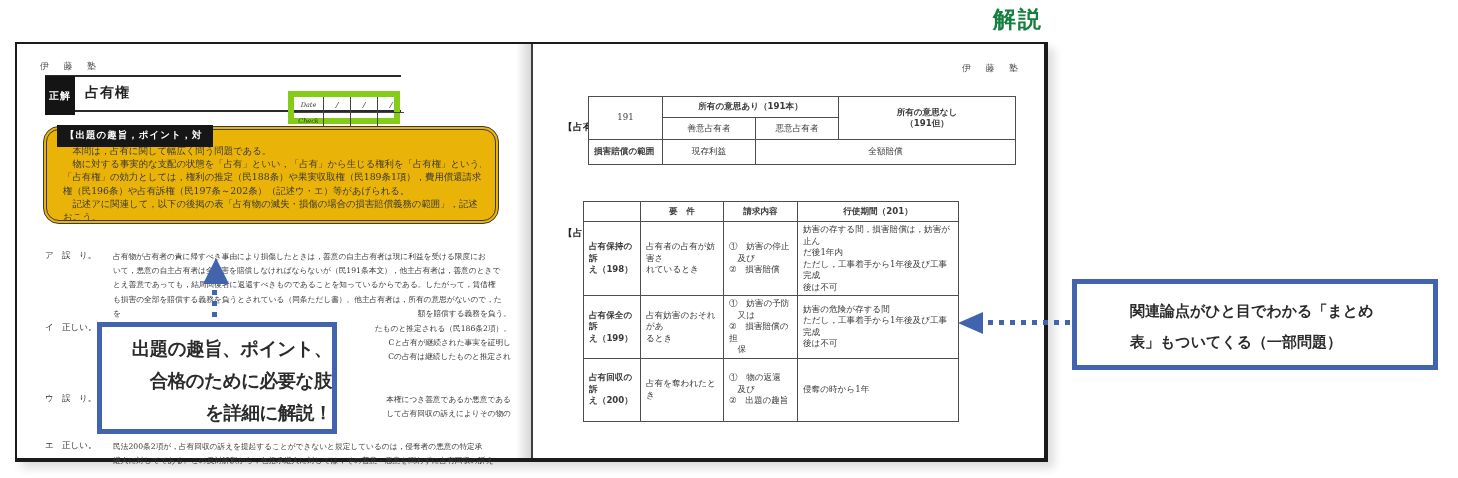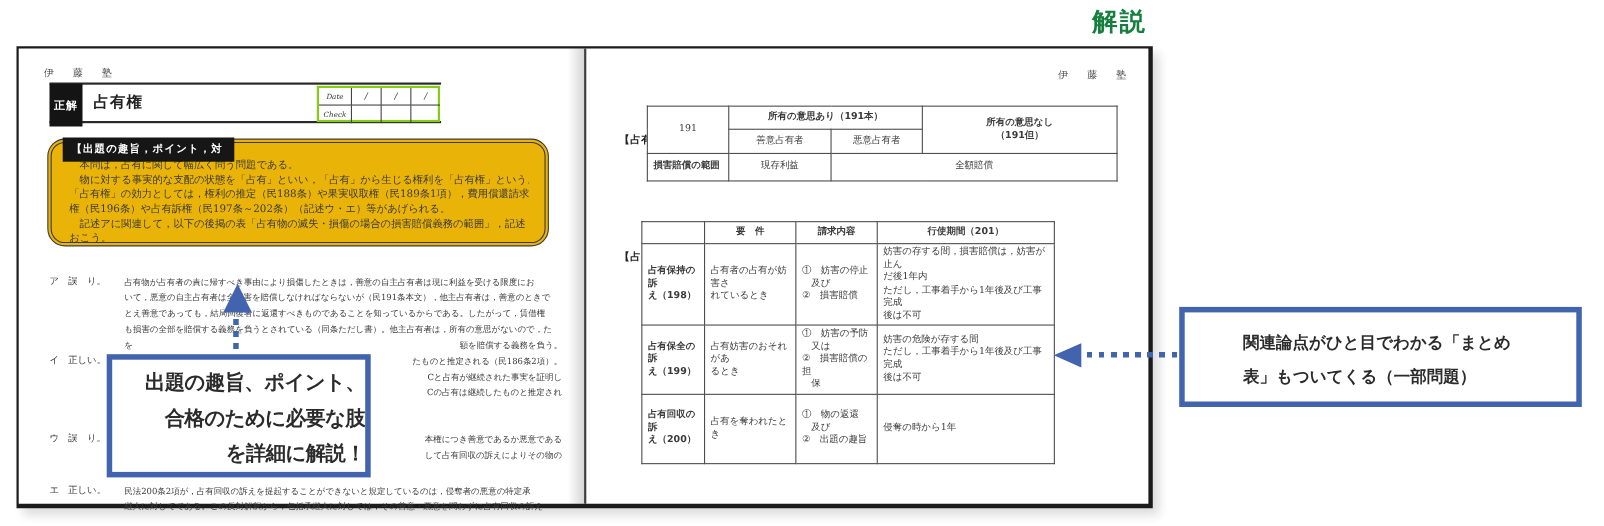--- a/index.html
+++ b/index.html
@@ -17,34 +17,34 @@
   }
   .gutter-shadow {
     position:absolute; left:499px; top:0; width:15px; height:100%;
     background:linear-gradient(to right, rgba(0,0,0,0), rgba(0,0,0,0.16));
   }
   .gutter-line {
     position:absolute; left:514px; top:0; width:2px; height:100%;
     background:#3e3e3e;
   }
   .abs { position:absolute; }
-  .brand { font-size:9px; letter-spacing:6px; color:#4a4a4a; font-family:Liberation Mono, monospace; }
+  .brand { font-size:9px; letter-spacing:6px; color:#4a4a4a; font-family:Liberation Sans, sans-serif; }
   
   .hdrbar { position:absolute; left:28px; top:31px; width:356px; height:37px;
     border-top:2px solid #2a2a2a; border-bottom:2px solid #2a2a2a; }
   .answer-badge {
     position:absolute; left:0; top:-1px; width:30px; height:39px; background:#141414;
     color:#fff; font-family:"DejaVu Sans",sans-serif; font-weight:bold; font-size:10px;
     display:flex; align-items:center; justify-content:center; letter-spacing:1px;
   }
   .doc-title { position:absolute; left:40px; top:7px; font-family:"DejaVu Sans",sans-serif;
     font-weight:bold; font-size:14px; color:#222; letter-spacing:1px; }
-  .tracker { position:absolute; left:243px; top:1px; width:112px; height:33px;
+  .tracker { position:absolute; left:243px; top:14px; width:112px; height:33px;
     display:grid; grid-template-columns:30px 27px 27px 26px; grid-template-rows:16px 16px;
-    border:2px solid #84cc16; }
+    border:6px solid #84cc16; }
   .tracker div { border-right:1px solid #444; border-bottom:1px solid #444;
     display:flex; align-items:center; justify-content:center;
     font-family:"DejaVu Serif",serif; font-style:italic; font-size:6.5px; color:#333;
     overflow:hidden; }
   .tracker div:nth-child(4n) { border-right:none; }
   .tracker div:nth-child(n+5) { border-bottom:none; }
   .tracker .slash { font-size:8px; }
   
   .section-tag { position:absolute; left:40px; top:81px; background:#161616; color:#fff;
     font-family:"DejaVu Sans",sans-serif; font-weight:bold; font-size:9.5px;

